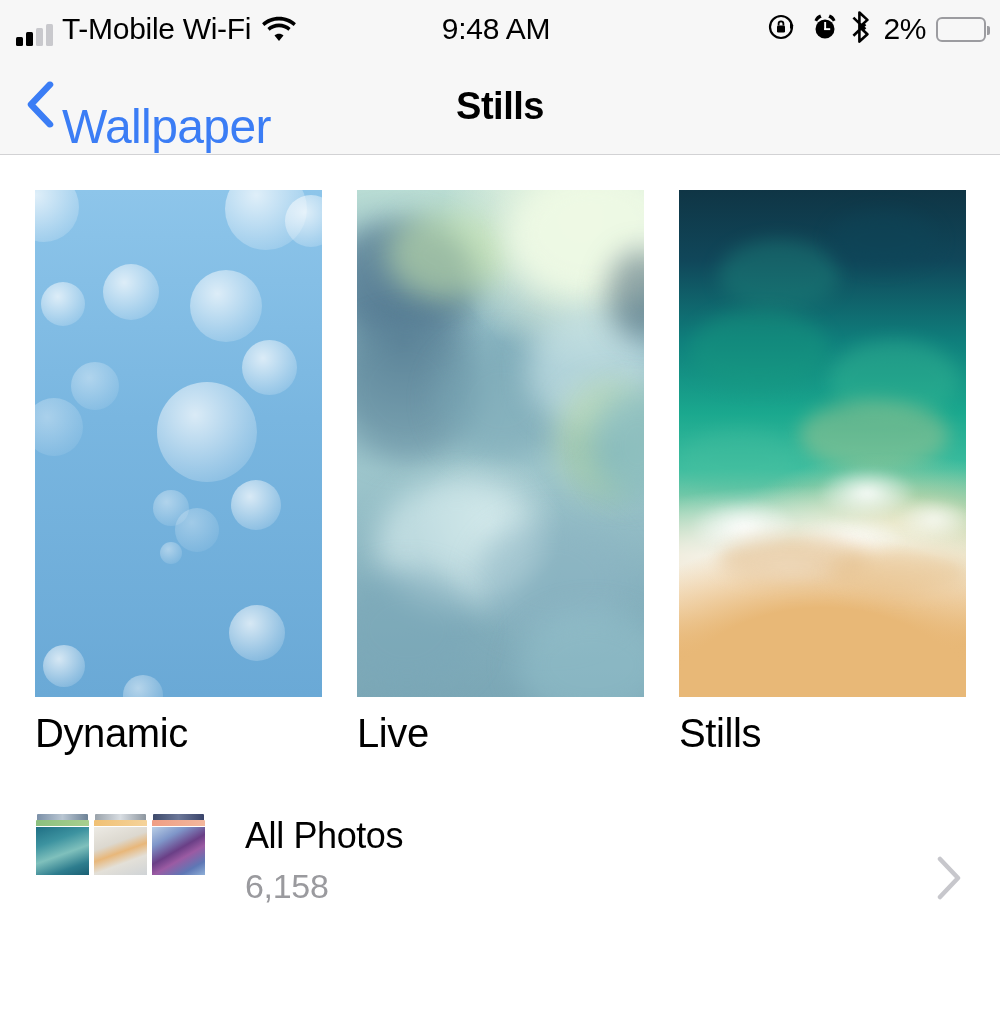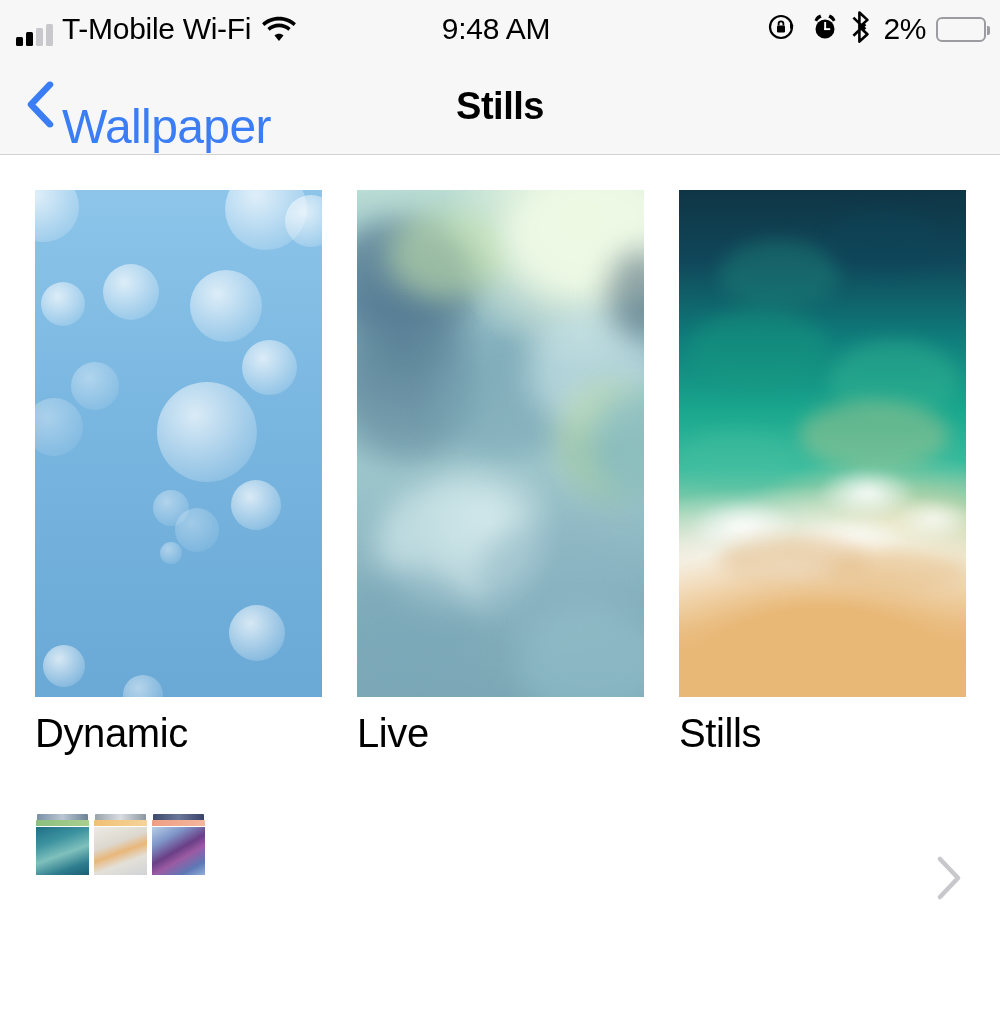--- a/index.html
+++ b/index.html
@@ -446,20 +446,24 @@
         <span class="stack-l2" style="background:linear-gradient(90deg,#f0c074,#f5d39a);"></span>
         <span class="stack-l1" style="background:linear-gradient(160deg,#eceae4 0%,#dcd8cf 35%,#e8b77a 52%,#e3e0d8 70%,#cfd3d6 100%);"></span>
       </div>
       <div class="stack-col">
         <span class="stack-l3" style="background:linear-gradient(90deg,#3e4a6b,#6b7798,#39436a);"></span>
         <span class="stack-l2" style="background:linear-gradient(90deg,#ef9e84,#f3b79d);"></span>
         <span class="stack-l1" style="background:linear-gradient(150deg,#b9cfe6 0%,#7f96c9 25%,#6a3f86 48%,#9b5ba3 62%,#5e77b5 82%,#8fb0d8 100%);"></span>
       </div>
     </div>
 
+    <div class="photos-text">
+      <div class="photos-title">All Photos</div>
+      <div class="photos-count">6,158</div>
+    </div>
 
     <span class="disclosure">
       <svg width="26" height="44" viewBox="0 0 26 44">
         <path d="M4 3l18 19L4 41" fill="none" stroke="#c7c7cc" stroke-width="4.5" stroke-linecap="round" stroke-linejoin="round"></path>
       </svg>
     </span>
   </div>
 
 </div>
 

